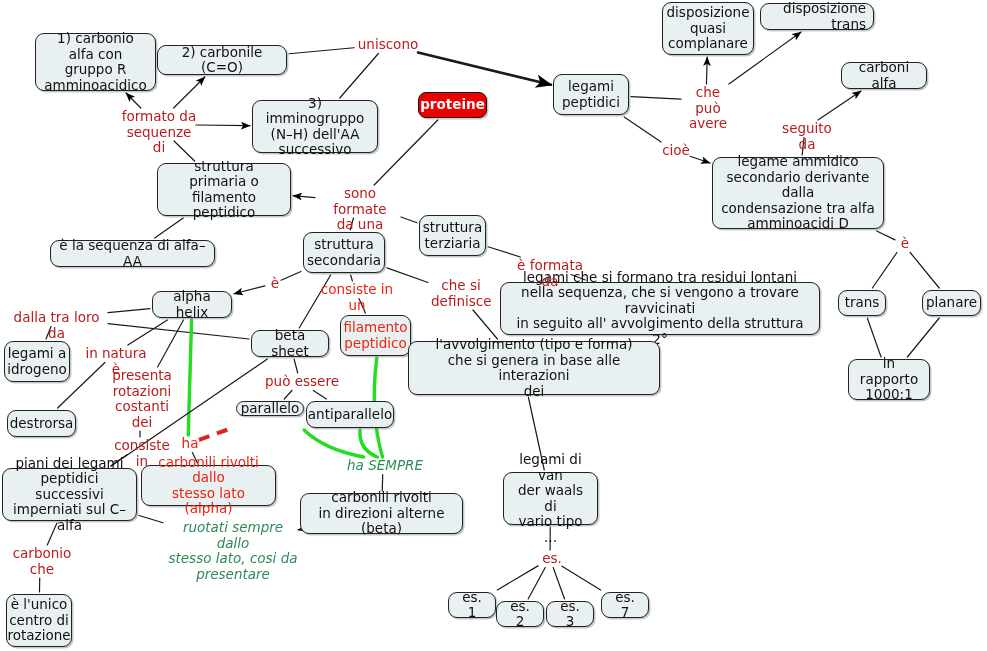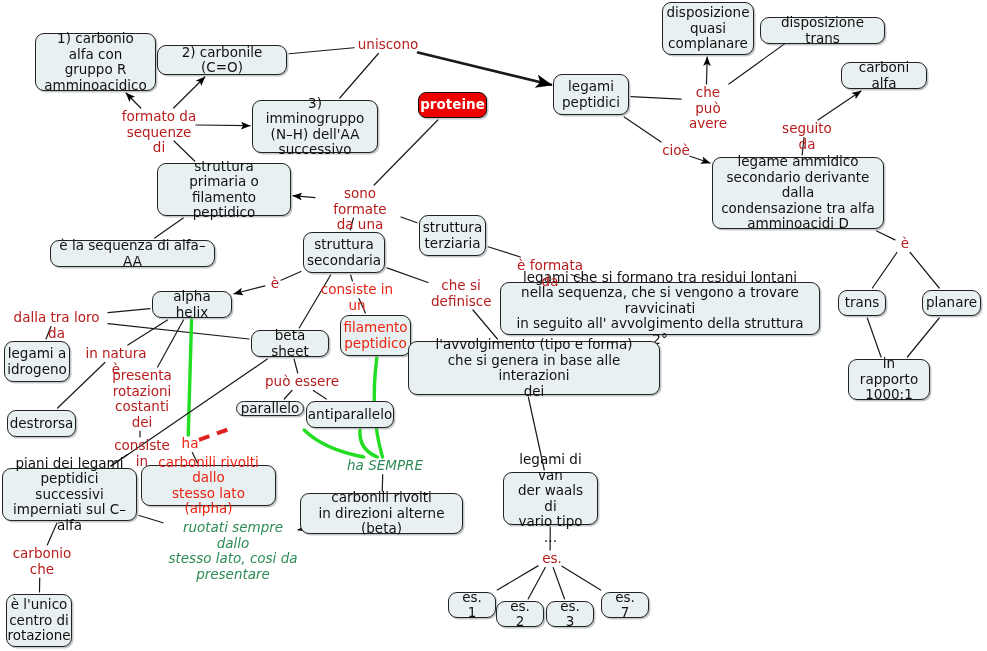--- a/index.html
+++ b/index.html
@@ -157,21 +157,21 @@
       <div class="node" style="left: 157px; top: 45px; width: 130px; height: 30px;">2) carbonile (C=O)</div>
       <div class="node" style="left: 252px; top: 100px; width: 126px; height: 53px;">3) imminogruppo
 (N–H) dell'AA
 successivo</div>
       <div class="node red-fill" style="left: 418px; top: 92px; width: 69px; height: 26px;">proteine</div>
       <div class="node" style="left: 553px; top: 74px; width: 76px; height: 41px;">legami
 peptidici</div>
       <div class="node" style="left: 662px; top: 2px; width: 92px; height: 53px;">disposizione
 quasi
 complanare</div>
-      <div class="node" style="left: 760px; top: 17px; width: 125px; height: 27px;">disposizione trans</div>
+      <div class="node" style="left: 760px; top: 3px; width: 114px; height: 27px; text-align: right;">disposizione trans</div>
       <div class="node" style="left: 841px; top: 62px; width: 86px; height: 27px;">carboni alfa</div>
       <div class="node" style="left: 712px; top: 157px; width: 172px; height: 72px;">legame ammidico
 secondario derivante dalla
 condensazione tra alfa
 amminoacidi D</div>
       <div class="node" style="left: 838px; top: 290px; width: 48px; height: 26px;">trans</div>
       <div class="node" style="left: 922px; top: 290px; width: 59px; height: 26px;">planare</div>
       <div class="node" style="left: 848px; top: 359px; width: 82px; height: 41px;">in rapporto
 1000:1</div>
       <div class="node" style="left: 157px; top: 163px; width: 134px; height: 53px;">struttura

